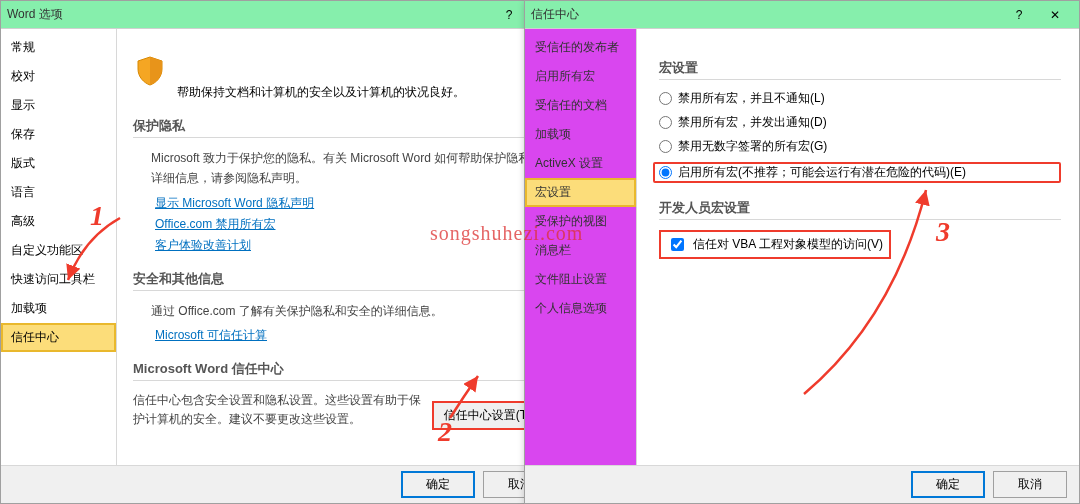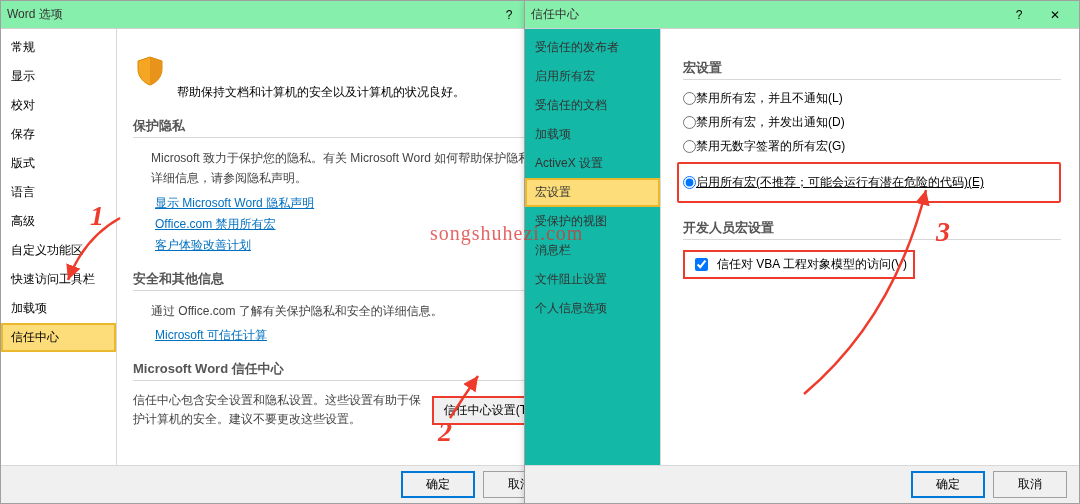--- a/index.html
+++ b/index.html
@@ -21,39 +21,39 @@
 .header-row { display: flex; align-items: center; margin-bottom: 14px; }
 .shield-icon { width: 34px; height: 34px; margin-right: 10px; display:flex; align-items:center; justify-content:center; }
 .shield-icon svg { width: 32px; height: 32px; }
 .header-text { color: #000000; margin-top: 43px; }
 
 .section-title { color: #555; font-weight: bold; margin: 16px 0 8px 0; font-size: 13px; }
 .section-divider { border-bottom: 1px solid #d8d8d8; margin-bottom: 10px; padding-bottom: 2px; }
 .body-text { color: #444; line-height: 1.7; margin: 6px 0 6px 18px; }
 .link { color: #0070c0; text-decoration: underline; cursor: pointer; display: block; margin: 4px 0 4px 22px; }
 
-.trust-box { display: flex; align-items: center; gap: 10px; margin-top: 8px; }
+.trust-box { display: flex; align-items: flex-end; gap: 10px; margin-top: 8px; }
 .trust-box .desc { flex: 1; color: #444; line-height: 1.6; }
 .btn { border: 1px solid #a0a0a0; background: #f0f0f0; padding: 4px 12px; cursor: pointer; min-width: 74px; text-align: center; }
 .btn.default { border-color: #0078d7; box-shadow: 0 0 0 1px #0078d7 inset; }
 .btn.trust-settings { border: 2px solid #ef3b2c; padding: 4px 10px; }
 
 .dlg-footer { position: absolute; bottom: 0; left: 0; right: 0; height: 38px; background: #f0f0f0; border-top: 1px solid #d8d8d8; display: flex; justify-content: flex-end; align-items: center; gap: 8px; padding: 0 12px; }
 
 
 .dlg-trust { top: 0; left: 524px; width: 556px; height: 504px; }
 .tc-body { display: flex; height: calc(100% - 28px - 38px); }
-.tc-nav { width: 136px; background: #14b8a6; border-right: 1px solid #d8d8d8; padding-top: 4px; }
+.tc-nav { width: 112px; background: #d946ef; border-right: 1px solid #d8d8d8; padding-top: 4px; }
 .tc-nav .nav-item { padding: 6px 10px; color: #333; cursor: pointer; }
 .tc-nav .nav-item.selected { background: #fcdd7a; border: 2px solid #e9b82d; padding: 4px 8px; }
 .tc-content { flex: 1; padding: 14px 18px 14px 22px; }
 
-.radio-row, .check-row { display: flex; align-items: center; margin: 7px 0; }
+.radio-row, .check-row { display: flex; align-items: center; margin: 7px 0; gap: 6px; }
 .radio-row input, .check-row input { margin:0; }
-.radio-row.selected-highlight { border: 2px solid #ef3b2c; padding: 10px 4px; border-radius: 2px; margin-left:-6px;text-decoration:underline; }
+.radio-row.selected-highlight { border: 2px solid #ef3b2c; padding: 0 4px; border-radius: 2px; margin-left:-6px; }
 
 .dev-macro-section { margin-top: 14px; }
 .checkbox-highlight { border: 2px solid #ef3b2c; padding: 3px 6px; display: inline-flex; align-items: center; gap: 6px; justify-content: flex-end; }
 
 
 .marker { position: absolute; color: #ef3b2c; font-size: 28px; font-weight: bold; font-style: italic; pointer-events: none; z-index: 100; font-family: "Times New Roman", serif; }
 .arrow { position: absolute; pointer-events: none; z-index: 99; }
 
 .watermark { position: absolute; color: rgba(220,50,50,0.75); font-size: 20px; font-family: "Times New Roman", serif; letter-spacing: 1px; pointer-events: none; z-index: 200; top: 222px; left: 430px; }
 </style>
@@ -62,22 +62,22 @@
 
 <div class="dialog dlg-options">
   <div class="title-bar">
     <span class="title">Word 选项</span>
     <div class="win-btn">?</div>
     <div class="win-btn close-btn">✕</div>
   </div>
   <div class="opt-body">
     <div class="opt-nav">
       <div class="nav-item">常规</div>
+      <div class="nav-item">校对</div>
       <div class="nav-item">显示</div>
-      <div class="nav-item">校对</div>
       <div class="nav-item">保存</div>
       <div class="nav-item">版式</div>
       <div class="nav-item">语言</div>
       <div class="nav-item">高级</div>
       <div class="nav-item">自定义功能区</div>
       <div class="nav-item">快速访问工具栏</div>
       <div class="nav-item">加载项</div>
       <div class="nav-item selected">信任中心</div>
     </div>
     <div class="opt-content">

